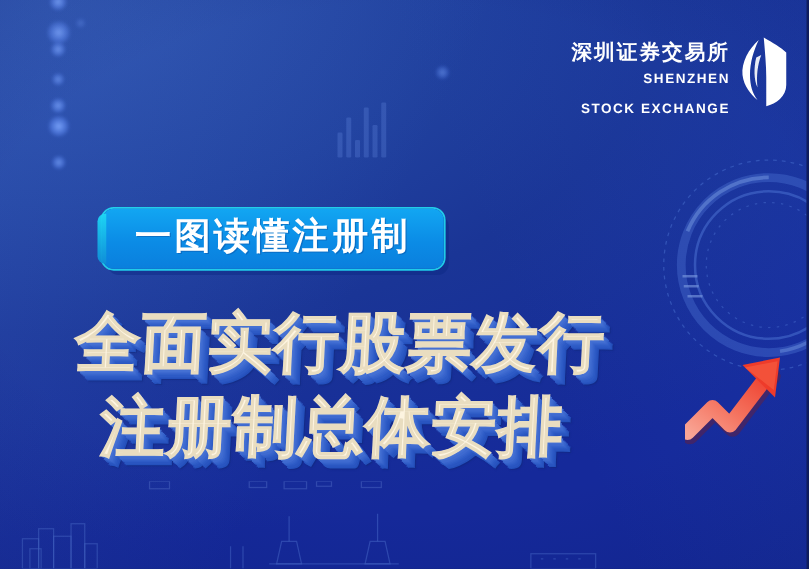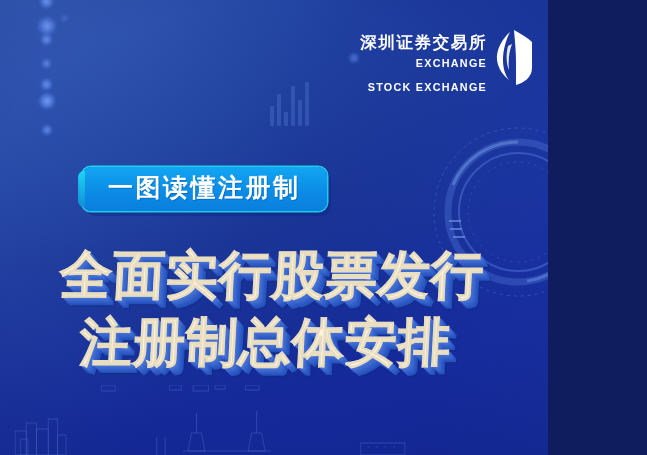--- a/index.html
+++ b/index.html
@@ -1,20 +1,20 @@
 <!DOCTYPE html>
 <html><head>
 <meta charset="utf-8">
 <style>
   html,body{margin:0;padding:0;background:#0f1d5e;}
   body{font-family:"Liberation Sans","DejaVu Sans",sans-serif;}
 
   .poster{
     position:relative;
-    width:548px;height:455px;
+    width:645px;height:455px;
     overflow:hidden;
     background:
       radial-gradient(120% 95% at 8% 0%, #2c51ab 0%, #21429f 38%, #1a3596 62%, #15299a 100%),
       linear-gradient(150deg,#27499f 0%,#1e3a9c 45%,#122399 100%);
   }
 
   
   .bg-layer{position:absolute;inset:0;pointer-events:none;}
 
   .bg-sweep{
@@ -75,21 +75,21 @@
     background:linear-gradient(180deg,#12a6f2 0%,#0b8ce6 55%,#0a7fdd 100%);
     box-shadow:0 0 0 1.5px rgba(34,230,248,.85), 4px 5px 0 rgba(10,40,130,.45);
   }
   .badge::before{
     content:"";position:absolute;left:-4px;top:4px;bottom:4px;width:7px;
     border-radius:6px 0 0 6px;
     background:linear-gradient(180deg,#1ed7f5,#0f8fd8);
     opacity:.95;
   }
   .badge-text{
-    color:#ffffff;font-size:25px;font-weight:700;letter-spacing:2.5px;
+    color:#ffffff;font-size:29px;font-weight:700;letter-spacing:2.5px;
     white-space:nowrap;display:block;line-height:1.1;
     text-shadow:1px 1px 0 rgba(8,60,140,.35);
   }
 
   
   .headline{position:absolute;left:60px;top:248px;}
   .hl-line{
     display:block;white-space:nowrap;
     font-size:52px;font-weight:700;letter-spacing:1px;line-height:1.06;
     color:#fdf4e0;
@@ -183,21 +183,21 @@
         <rect x="290" y="0" width="16" height="5"></rect>
       </g>
     </svg>
 
     <div class="bg-vignette"></div>
   </div>
 
   <div class="logo">
     <div class="logo-text">
       <span class="logo-cn">深圳证券交易所</span>
-      <span class="logo-en1">EXCHANGE</span>
+      <span class="logo-en1">SHENZHEN</span>
       <span class="logo-en2">STOCK EXCHANGE</span>
     </div>
     <svg class="logo-mark" viewBox="0 0 40 58">
       <path d="M20 2 C27 6 34 10 38 14 L38 40 C38 49 30 55 22 57 L22 34 C22 24 21 14 20 2 Z" fill="#ffffff"></path>
       <path d="M16 4 C12 12 9 22 9 32 C9 40 11 47 15 52 C10 48 4 41 3 32 C2 22 8 11 16 4 Z" fill="#ffffff"></path>
       <path d="M18 16 C15 24 14 33 15 42 C12 36 12 26 14 18 Z" fill="#ffffff" opacity=".9"></path>
     </svg>
   </div>
 
   <div class="badge">

